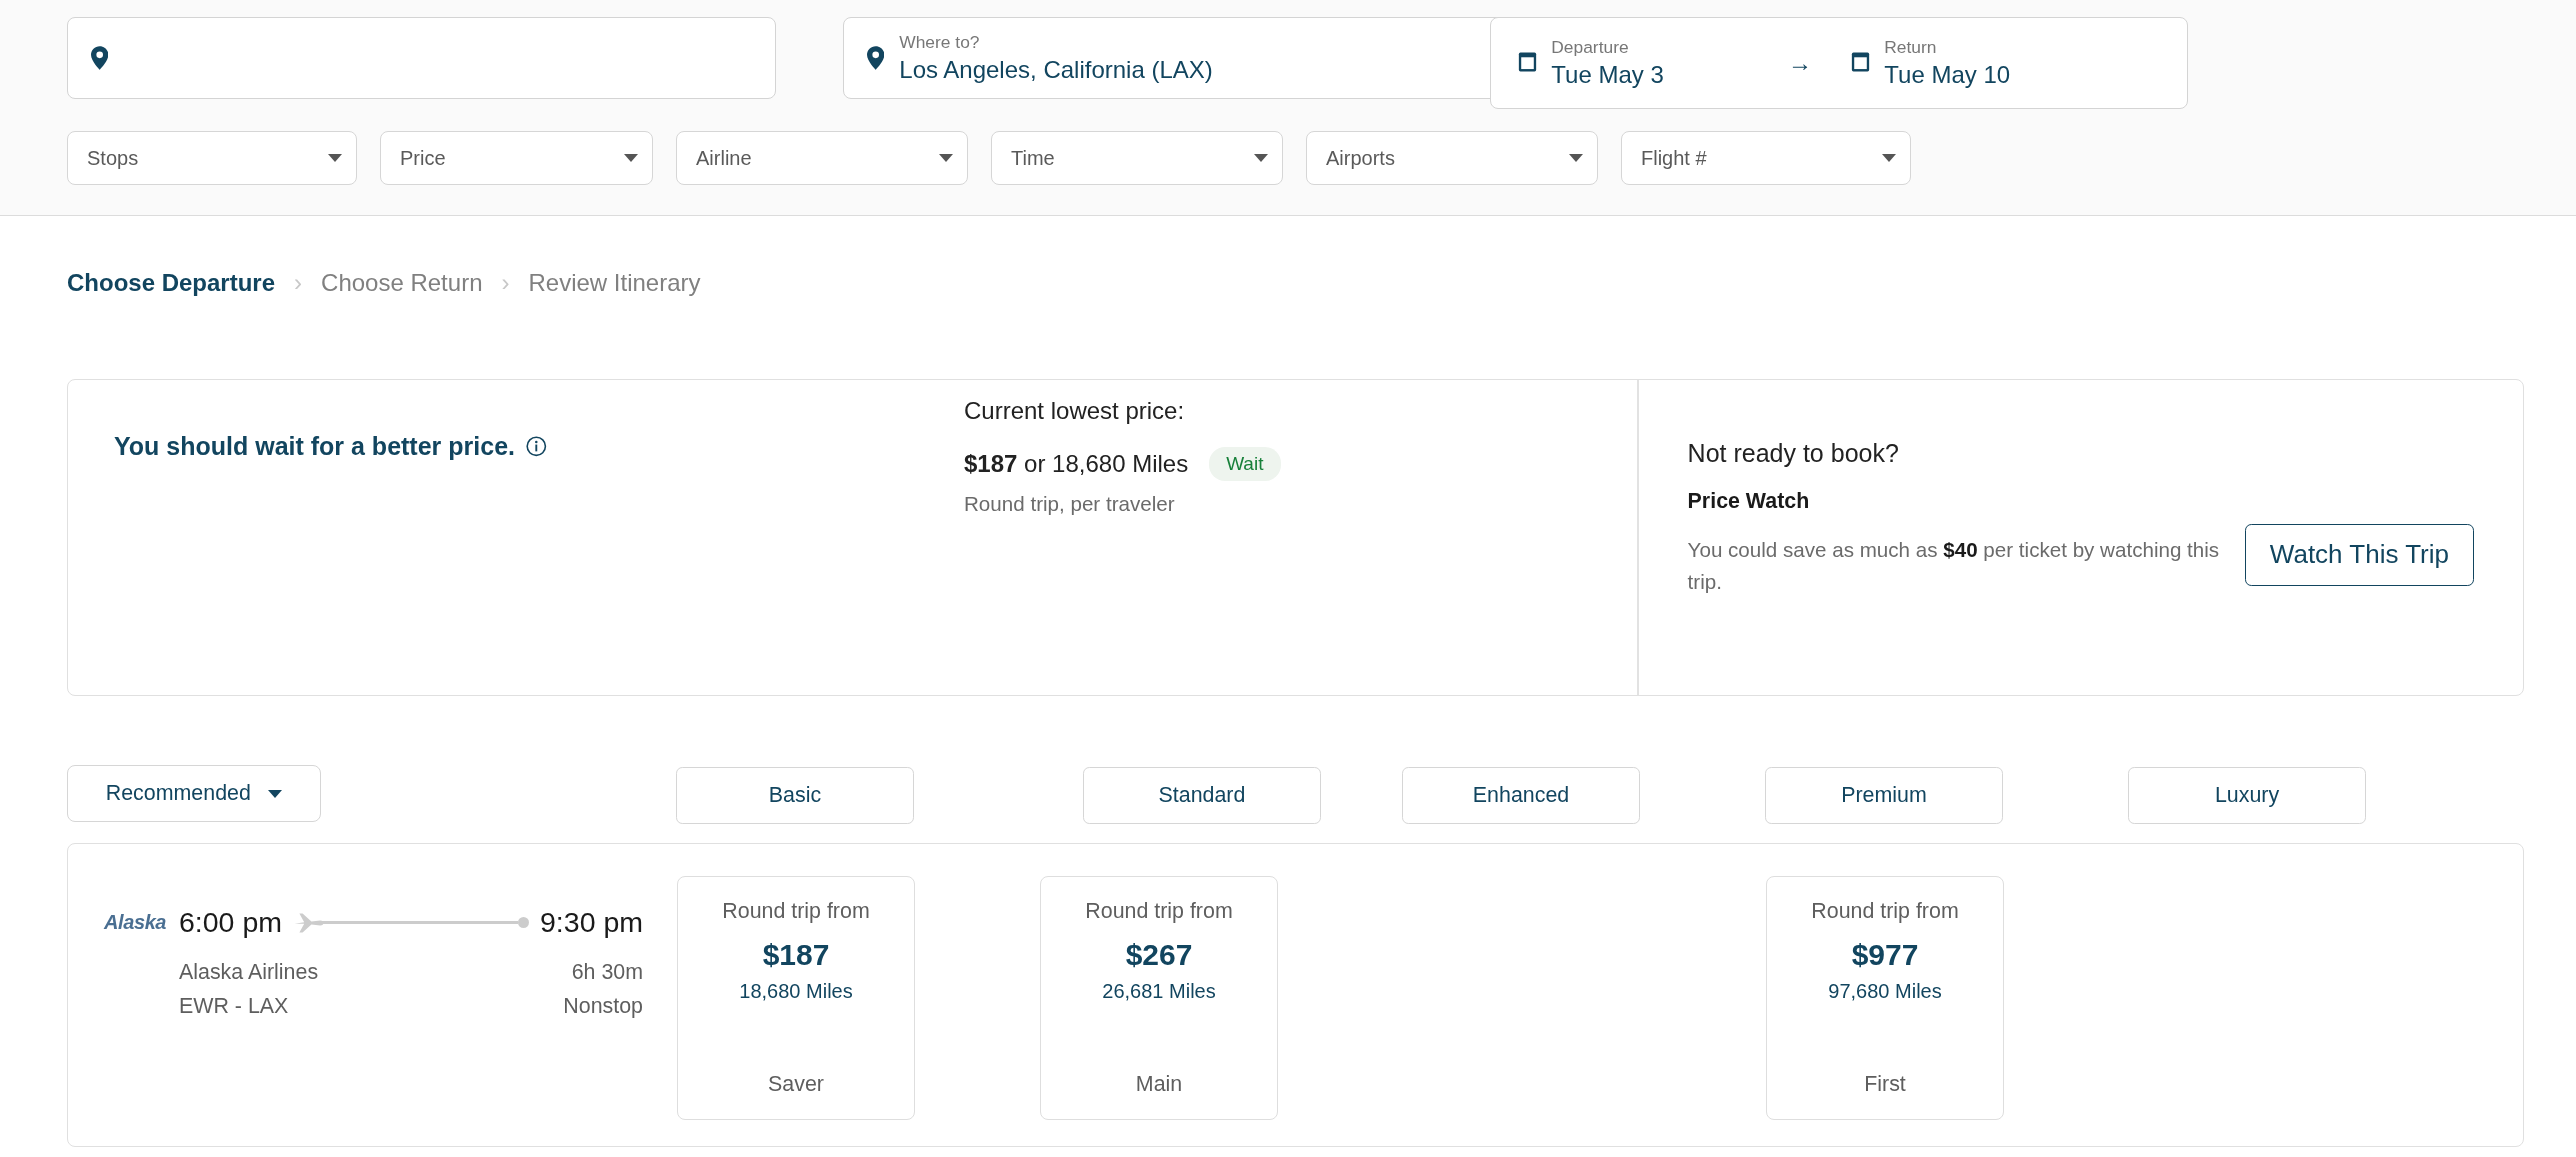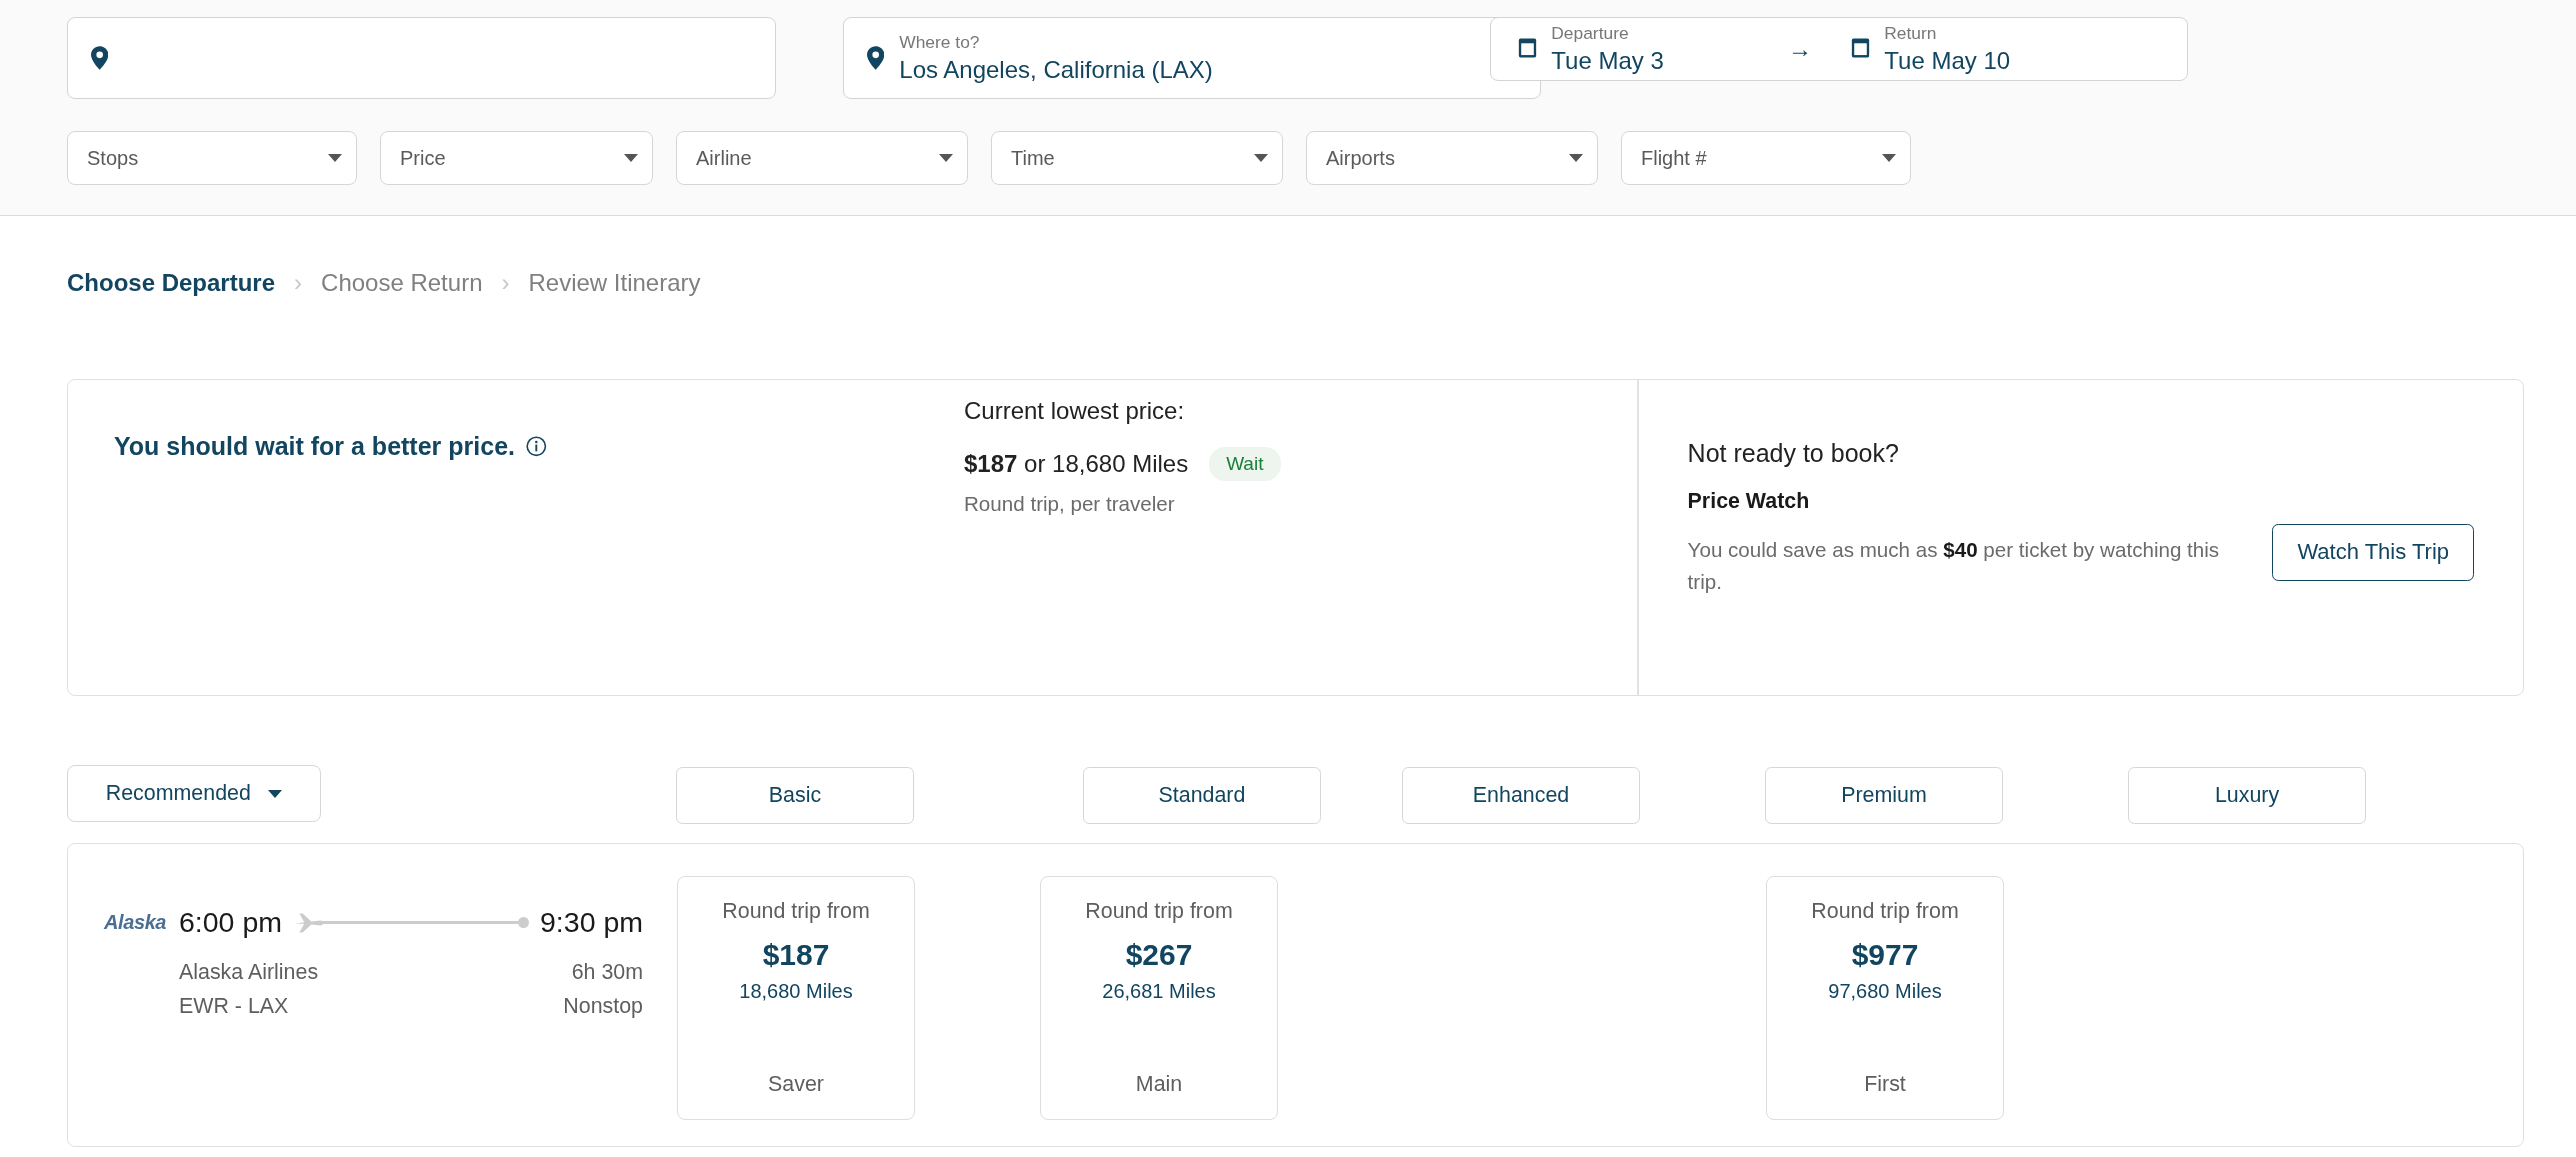--- a/index.html
+++ b/index.html
@@ -23,21 +23,21 @@
     display: flex; align-items: center; padding-left: 20.6px;
   }
   .loc-field.from { left: 0; width: 709px; }
   .loc-field.to   { left: 709px; margin-left: 67px; width: 698px; }
   .pin-icon { width: 22px; flex: none; display: flex; align-items: center; justify-content: center; }
   .loc-text { margin-left: 12.7px; }
   .loc-label { font-size: 17.4px; color: #777777; line-height: 1.25; }
   .loc-value { font-size: 24px; color: #12455f; line-height: 1.3; margin-top: 1.6px; }
 
   .date-field {
-    position: absolute; left: 1490px; top: 17.4px; width: 698px; height: 64px;
+    position: absolute; left: 1490px; top: 17.4px; width: 698px; height: 92px;
     background: #ffffff; border: 1.6px solid #d4d4d4; border-radius: 8px;
     display: flex; align-items: center;
   }
   .date-seg { display: flex; align-items: center; padding-left: 27px; width: 285px; }
   .cal-icon { width: 20.6px; flex: none; }
   .date-text { margin-left: 12.7px; }
   .date-label { font-size: 17.4px; color: #777777; line-height: 1.25; }
   .date-value { font-size: 24px; color: #12455f; line-height: 1.3; margin-top: 1.6px; }
   .date-arrow { width: 48px; display: flex; justify-content: center; align-items: center;
                 color: #12455f; font-size: 24px; }
@@ -125,21 +125,21 @@
   }
 
   .pw-title { position: absolute; left: 49px; top: 59px; font-size: 25px; color: #222222; }
   .pw-sub   { position: absolute; left: 49px; top: 109px; font-size: 21.4px; font-weight: bold; color: #1a1a1a; }
   .pw-body  { position: absolute; left: 49px; top: 154px; width: 547px;
               font-size: 20.6px; color: #6b6b6b; line-height: 1.55; }
   .pw-body b { color: #1a1a1a; font-weight: bold; }
   .watch-btn {
     position: absolute; right: 49px; top: 144px;
     border: 1.6px solid #12455f; border-radius: 6.3px; background: #ffffff;
-    color: #12455f; font-size: 22px; padding: 14.3px 24px; cursor: pointer;
+    color: #12455f; font-size: 26px; padding: 14.3px 24px; cursor: pointer;
     font-family: "Liberation Sans", sans-serif;
   }
 
   
   .tabrow { position: absolute; left: 67px; top: 765px; width: 2457px; height: 62px; }
   .sort-btn {
     position: absolute; left: 0; top: 0; width: 254px; height: 57px;
     border: 1.6px solid #d6d6d6; border-radius: 8px; background: #ffffff;
     display: flex; align-items: center; justify-content: center;
     font-size: 21.4px; color: #12455f; gap: 17.4px; cursor: pointer;

